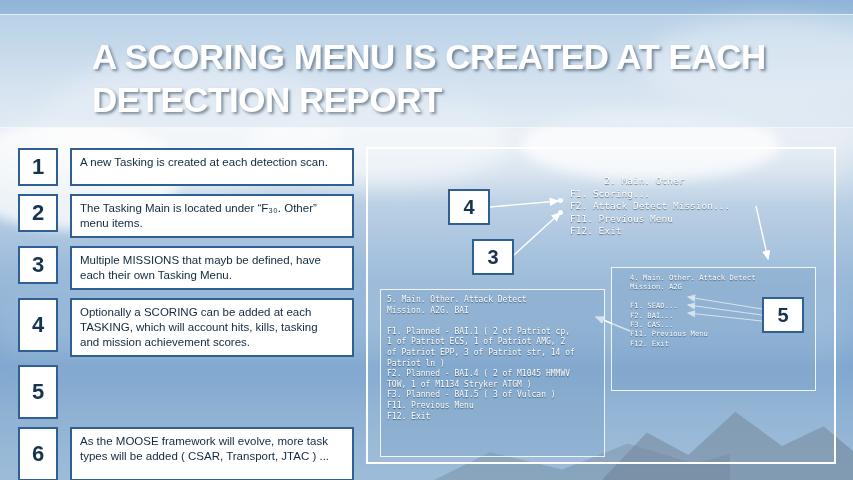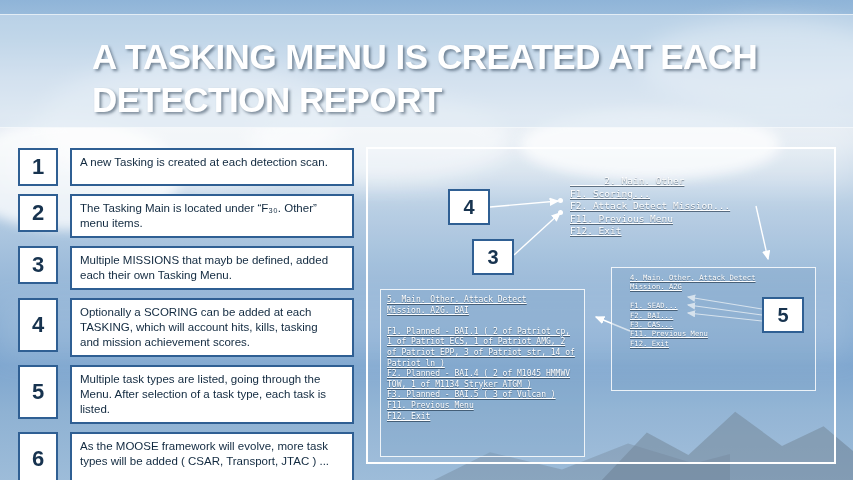--- a/index.html
+++ b/index.html
@@ -128,21 +128,20 @@
   }
   .console {
     position: absolute;
     box-sizing: border-box;
     border: 1px solid rgba(255,255,255,0.85);
     background: rgba(120,160,196,0.30);
     color: #ffffff;
     font-family: "DejaVu Sans Mono", monospace;
     white-space: pre-wrap;
     text-shadow: 0 1px 1px rgba(20,40,60,0.6);
-    text-decoration: underline;
   }
   #console-top {
     left: 196px;
     top: 22px;
     width: 215px;
     font-size: 9.5px;
     line-height: 12.5px;
     padding: 4px 6px;
     border: none;
     background: transparent;
@@ -152,21 +151,21 @@
     top: 118px;
     width: 205px;
     height: 124px;
     font-size: 7.2px;
     line-height: 9.4px;
     padding: 5px 18px;
   }
   #console-left {
     left: 12px;
     top: 140px;
-    width: 205px;
+    width: 225px;
     height: 168px;
     font-size: 8px;
     line-height: 10.6px;
     padding: 5px 6px;
   }
   .callout {
     position: absolute;
     width: 42px;
     height: 36px;
     background: #ffffff;
@@ -204,48 +203,47 @@
   <div class="cloud cloud2" style="left:250px; top:95px; width:260px; height:90px;"></div>
   <div class="cloud" style="left:520px; top:110px; width:260px; height:70px;"></div>
   <div class="cloud cloud2" style="left:640px; top:20px; width:260px; height:90px;"></div>
   <div class="haze" style="top:118px; height:70px;"></div>
   <div class="haze" style="top:300px; height:60px; opacity:0.45;"></div>
 
   <div class="ridge" style="left:600px; top:392px; width:260px; height:90px; clip-path: polygon(0% 100%, 18% 45%, 34% 70%, 52% 22%, 70% 60%, 86% 38%, 100% 72%, 100% 100%);"></div>
   <div class="ridge" style="left:430px; top:420px; width:300px; height:62px; opacity:0.4; clip-path: polygon(0% 100%, 20% 52%, 44% 80%, 66% 38%, 88% 70%, 100% 55%, 100% 100%);"></div>
 
   <div id="title-band">
-    <div id="title-text">A TASKING MENU IS CREATED AT EACH DETECTION REPORT</div>
+    <div id="title-text">A SCORING MENU IS CREATED AT EACH DETECTION REPORT</div>
   </div>
 
   <div id="bullets">
 
     <div class="bullet-row">
       <div class="bullet-num">1</div>
       <div class="bullet-text">A new Tasking is created at each detection scan.</div>
     </div>
 
     <div class="bullet-row">
       <div class="bullet-num">2</div>
       <div class="bullet-text">The Tasking Main is located under “F₃₀. Other” menu items.</div>
     </div>
 
     <div class="bullet-row">
       <div class="bullet-num">3</div>
-      <div class="bullet-text">Multiple MISSIONS that mayb be defined, added each their own Tasking Menu.</div>
+      <div class="bullet-text">Multiple MISSIONS that mayb be defined, have each their own Tasking Menu.</div>
     </div>
 
     <div class="bullet-row" style="min-height:54px;">
       <div class="bullet-num" style="height:54px; line-height:50px;">4</div>
       <div class="bullet-text" style="min-height:54px;">Optionally a SCORING can be added at each TASKING, which will account hits, kills, tasking and mission achievement scores.</div>
     </div>
 
     <div class="bullet-row" style="min-height:54px;">
       <div class="bullet-num" style="height:54px; line-height:50px;">5</div>
-      <div class="bullet-text" style="min-height:54px;">Multiple task types are listed, going through the Menu. After selection of a task type, each task is listed.</div>
     </div>
 
     <div class="bullet-row" style="min-height:54px;">
       <div class="bullet-num" style="height:54px; line-height:50px;">6</div>
       <div class="bullet-text" style="min-height:54px;">As the MOOSE framework will evolve, more task types will be added ( CSAR, Transport, JTAC ) ...</div>
     </div>
 
   </div>
 
   <div id="diagram">

